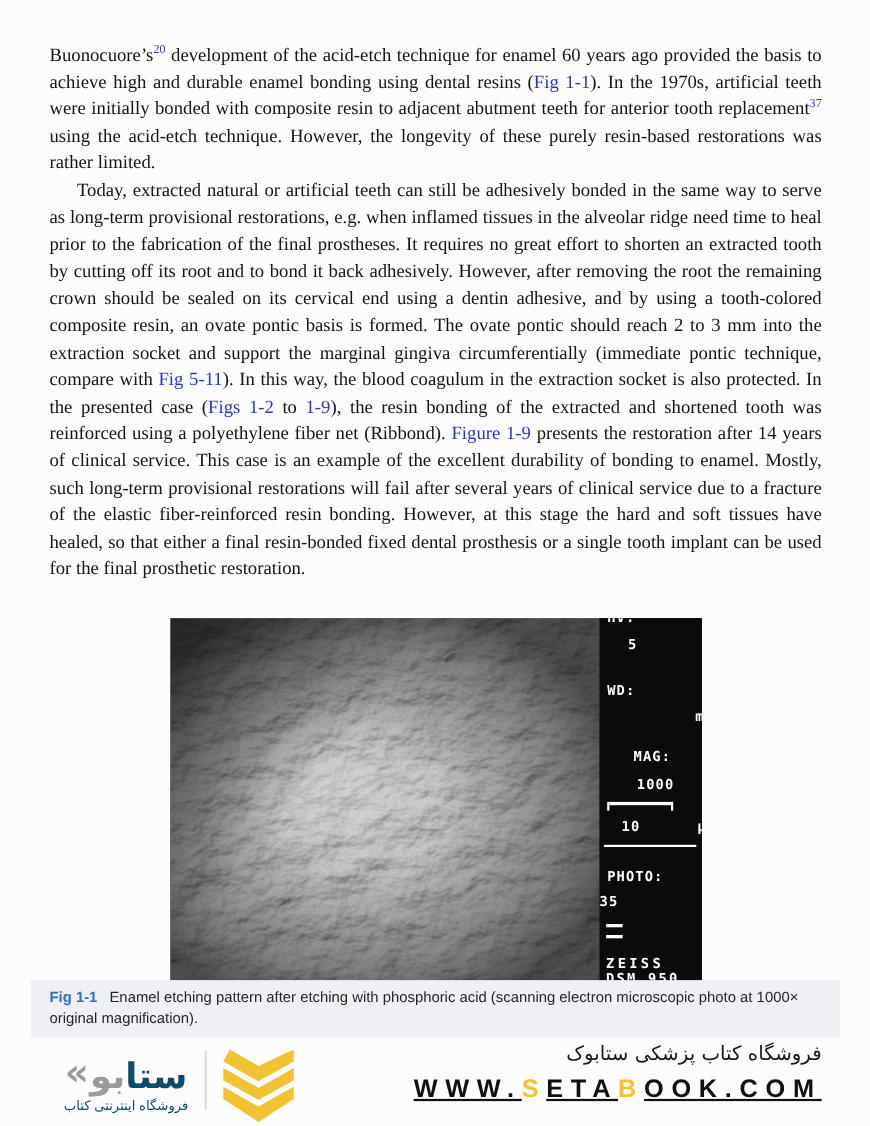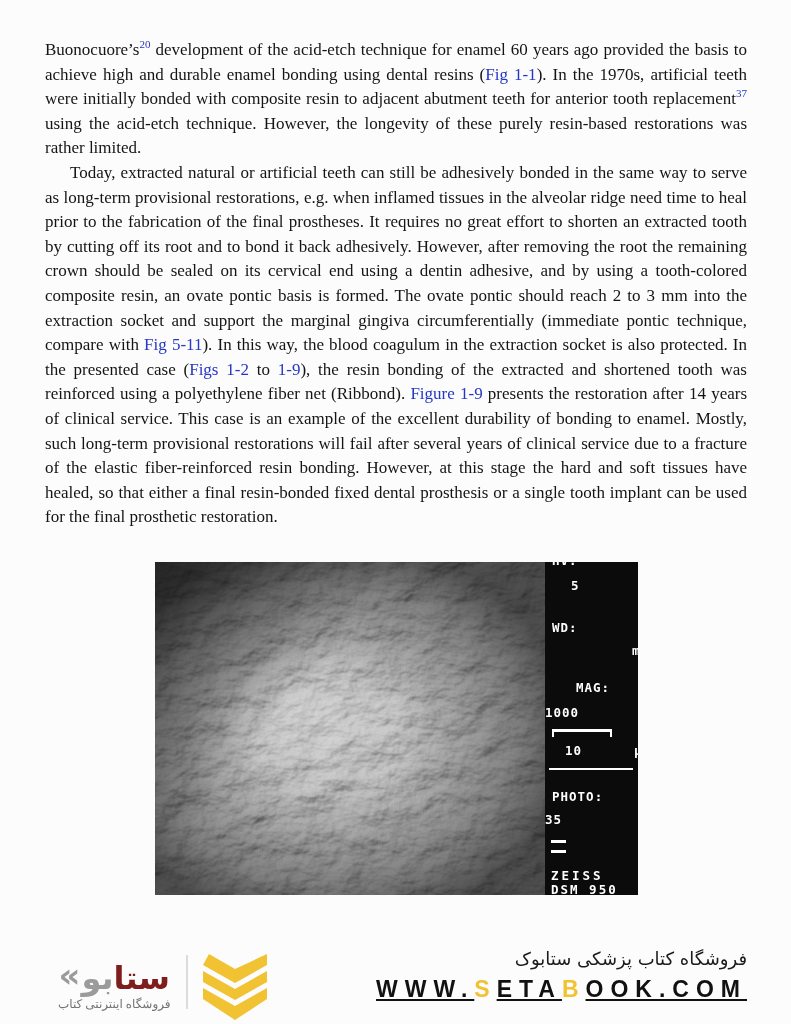--- a/index.html
+++ b/index.html
@@ -42,22 +42,22 @@
     font-family:"Liberation Sans",sans-serif;font-size:13.5px;line-height:19px;color:#252525;}
   .caption-label{color:#2b72b8;font-weight:bold;margin-right:11px;}
 
   
   .footer-left{position:absolute;left:58px;top:952px;display:flex;align-items:center;}
   .wordmark-block{display:flex;flex-direction:column;align-items:center;}
   .wordmark{display:flex;align-items:flex-end;font-family:"DejaVu Sans",sans-serif;
     font-size:32px;font-weight:bold;line-height:1.05;}
   .wordmark .glyph{font-size:34px;color:#9b9b9b;margin-right:1px;transform:translateY(-2px);}
   .wordmark .gray{color:#9b9b9b;}
-  .wordmark .yellow{color:#7f1d1d;text-align:center;}
-  .tagline{font-family:Liberation Serif, serif;font-size:12px;color:#737373;margin-top:2px;}
+  .wordmark .yellow{color:#0c4a6e;text-align:center;}
+  .tagline{font-family:Liberation Sans, sans-serif;font-size:12px;color:#0c4a6e;margin-top:2px;}
   .logo-divider{width:2px;height:54px;background:#dcdcdc;margin:0 13px 8px 15px;}
   .chevrons{margin-top:2px;}
 
   .footer-right{position:absolute;right:44px;top:948px;text-align:right;}
   .store-line{direction:rtl;font-family:"DejaVu Sans",sans-serif;font-size:18px;color:#1a1a1a;}
   .domain{font-family:"Liberation Sans",sans-serif;font-size:23px;font-weight:bold;
     letter-spacing:7px;color:#111;margin-top:7px;white-space:nowrap;}
   .seg-dark{color:#111;text-decoration:underline;}
   .seg-accent{color:#F1C232;}
 </style>
@@ -96,37 +96,40 @@
     <div class="sem-panel">
       <div class="prow" style="top:-9px;left:7px;"><span>HV:</span></div>
       <div class="prow" style="top:16px;left:26px;">
         <span>5</span>
       </div>
       <div class="prow" style="top:58px;left:7px;"><span>WD:</span></div>
       <div class="prow" style="top:81px;left:18px;text-align:right;">
         <span>15</span><span class="rt">mm</span>
       </div>
       <div class="prow" style="top:118px;left:7px;margin-left:24px;"><span>MAG:</span></div>
-      <div class="prow" style="top:143px;text-align:left;padding-right:25px;"><span>1000</span></div>
+      <div class="prow" style="top:143px;text-align:right;padding-right:25px;"><span>1000</span></div>
       <div class="scalebar" style="top:167px;">
           <i></i>
         </div>
       <div class="prow" style="top:181px;left:20px;">
         <span>10</span><span class="rt">μm</span>
       </div>
       <div class="pdiv" style="top:206px;"></div>
       <div class="prow" style="top:227px;left:7px;"><span>PHOTO:</span></div>
       <div class="prow" style="top:250px;text-align:left;"><span>35</span></div>
       <div class="pdash" style="top:278px;"></div>
       <div class="pdash" style="top:288px;"></div>
       <div class="prow" style="top:306px;left:6px;letter-spacing:3px;"><span>ZEISS</span></div>
       <div class="prow" style="top:320px;left:6px;letter-spacing:2px;"><span>DSM 950</span></div>
     </div>
   </div>
 
+  <div class="caption">
+    <span class="caption-label">Fig 1-1</span><span>Enamel etching pattern after etching with phosphoric acid (scanning electron microscopic photo at 1000× original magnification).</span>
+  </div>
 
   <div class="footer-left">
     <div class="wordmark-block">
       <div class="wordmark">
         <span class="glyph">«</span>
         <span class="gray" dir="rtl">بو</span>
         <span class="yellow" dir="rtl">ستا</span>
       </div>
       <div class="tagline" dir="rtl">فروشگاه اینترنتی کتاب</div>
     </div>

